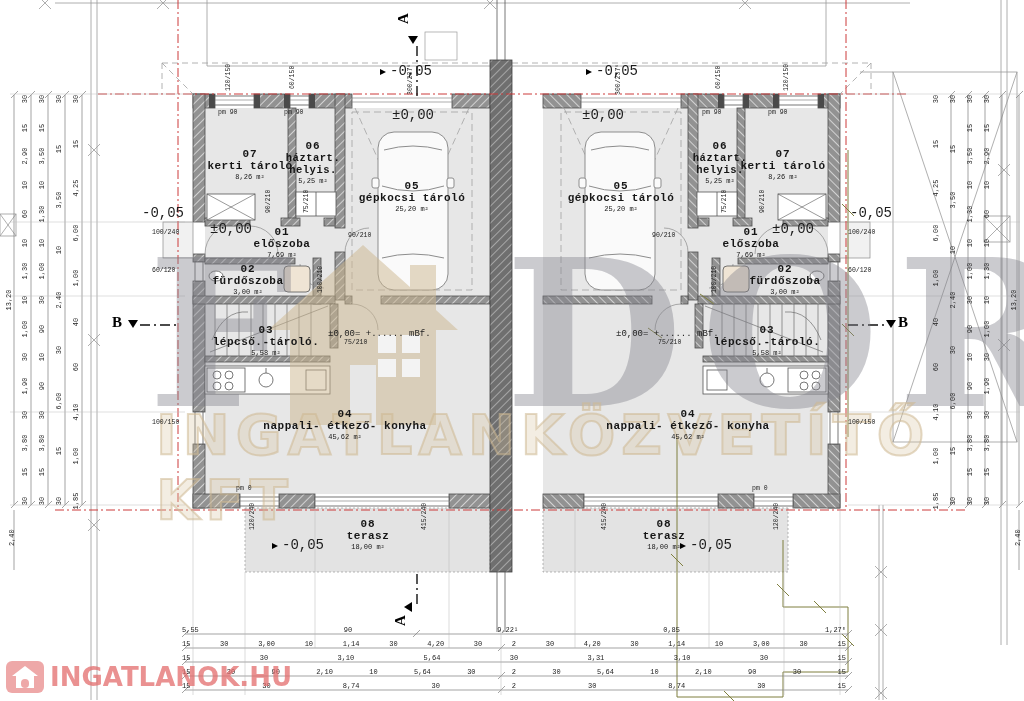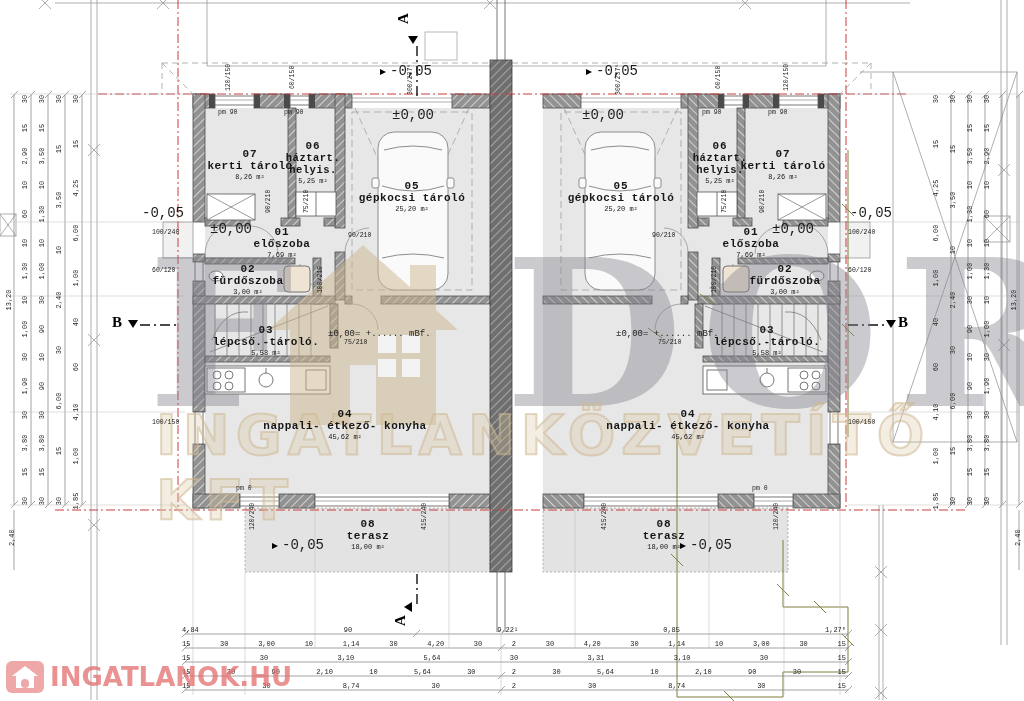--- a/index.html
+++ b/index.html
@@ -453,21 +453,21 @@
   <span class="lbl s6" style="left:344px;top:340px;">75/210</span>
   <span class="lbl s6" style="left:658px;top:340px;">75/210</span>
   <span class="lbl s6" style="left:236px;top:486px;">pm 0</span>
   <span class="lbl s6" style="left:752px;top:486px;">pm 0</span>
   <span class="lbl s6 rot" style="left:240px;top:513px;">120/240</span>
   <span class="lbl s6 rot" style="left:764px;top:513px;">120/240</span>
   <span class="lbl s6 rot" style="left:412px;top:513px;">415/240</span>
   <span class="lbl s6 rot" style="left:592px;top:513px;">415/240</span>
 
   <div class="hchain" style="left:182px;top:626px;width:664px;">
-      <span class="dim-item">4,84</span>
+      <span class="dim-item">5,55</span>
       <span class="dim-item">90</span>
       <span class="dim-item">9,22¹</span>
       <span class="dim-item">0,85</span>
       <span class="dim-item">1,27⁵</span>
     </div>
   <div class="hchain" style="left:182px;top:640px;width:664px;">
       <span class="dim-item">15</span>
       <span class="dim-item">30</span>
       <span class="dim-item">3,00</span>
       <span class="dim-item">10</span>

